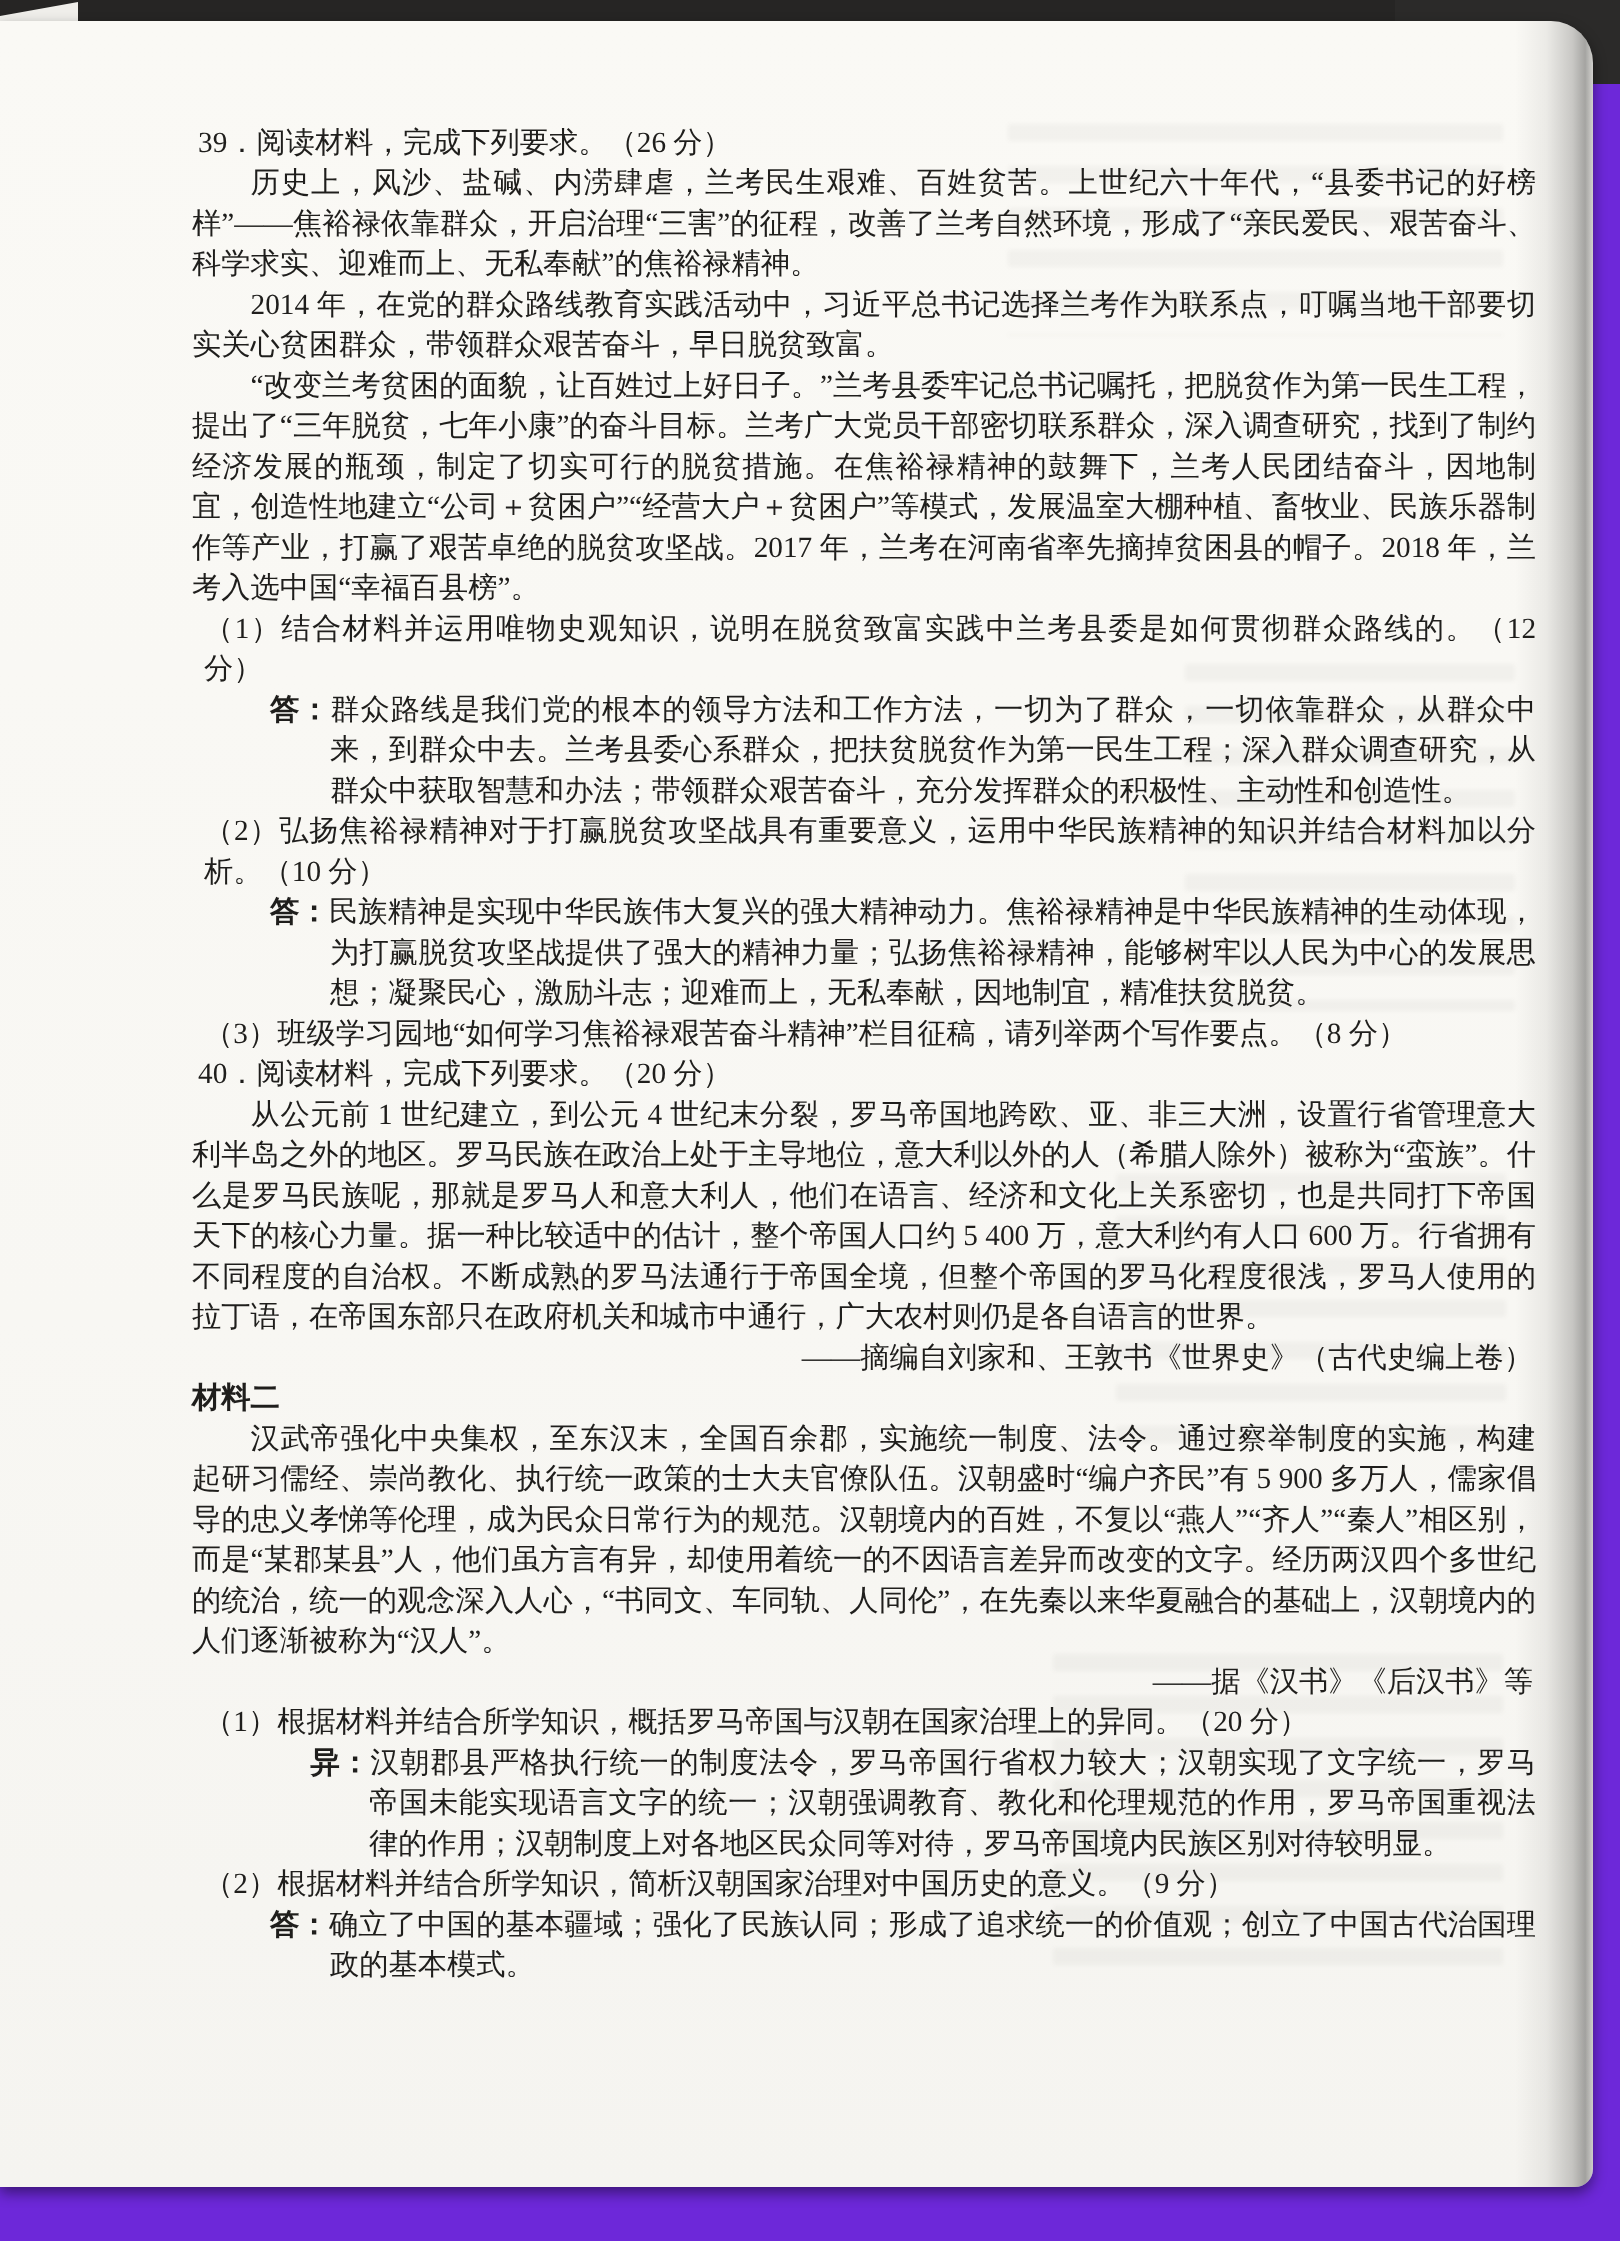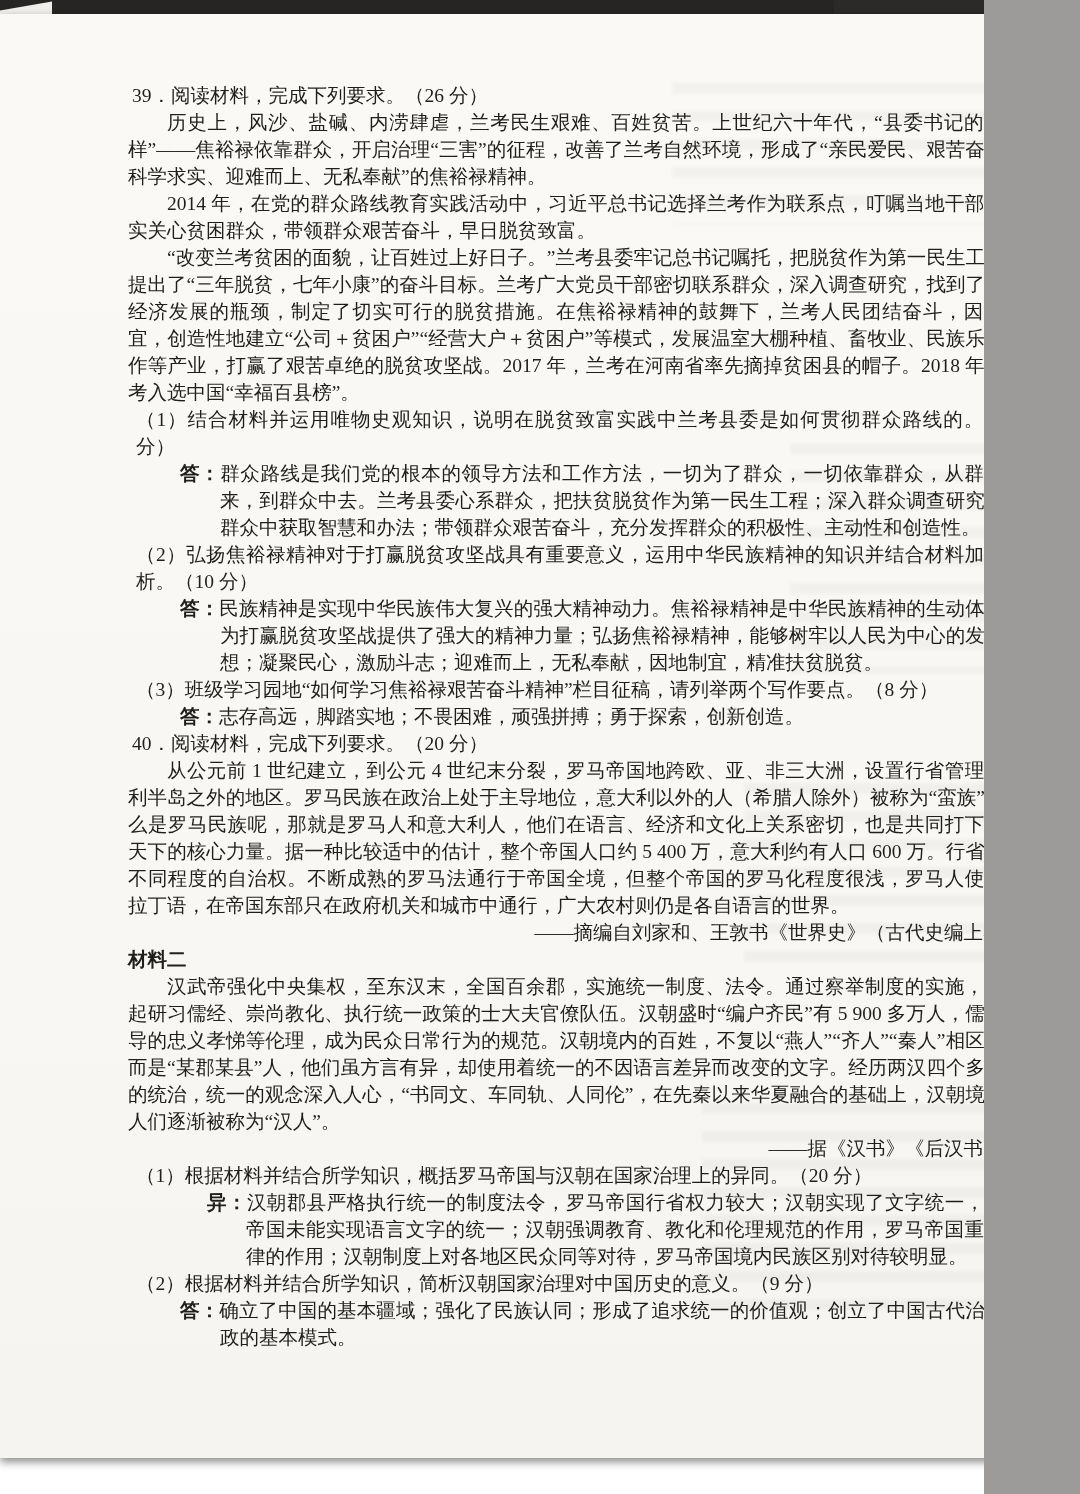--- a/index.html
+++ b/index.html
@@ -2,22 +2,22 @@
 <html><head>
 <meta charset="utf-8">
 <style>
   html,body { margin:0; padding:0; }
   body {
     width:1080px; height:1494px;
     background:#9c9b99;
     font-family:"Liberation Serif","DejaVu Serif",serif;
   }
   .scan {
-    position:relative; width:984px; height:1494px;
-    background:#ffffff; overflow:hidden;
+    position:relative; width:1080px; height:1494px;
+    background:#6d28d9; overflow:hidden;
   }
   
   .top-band {
     position:absolute; top:0; left:0; width:1080px; height:16px;
     background:#262524;
   }
   .top-corner-dark {
     position:absolute; top:0; right:0; width:150px; height:56px;
     background:#2b2a29;
   }
@@ -94,21 +94,20 @@
       <p class="para">2014 年，在党的群众路线教育实践活动中，习近平总书记选择兰考作为联系点，叮嘱当地干部要切实关心贫困群众，带领群众艰苦奋斗，早日脱贫致富。</p>
       <p class="para">“改变兰考贫困的面貌，让百姓过上好日子。”兰考县委牢记总书记嘱托，把脱贫作为第一民生工程，提出了“三年脱贫，七年小康”的奋斗目标。兰考广大党员干部密切联系群众，深入调查研究，找到了制约经济发展的瓶颈，制定了切实可行的脱贫措施。在焦裕禄精神的鼓舞下，兰考人民团结奋斗，因地制宜，创造性地建立“公司＋贫困户”“经营大户＋贫困户”等模式，发展温室大棚种植、畜牧业、民族乐器制作等产业，打赢了艰苦卓绝的脱贫攻坚战。2017 年，兰考在河南省率先摘掉贫困县的帽子。2018 年，兰考入选中国“幸福百县榜”。</p>
 
       <p class="part-q"><span>（1）</span><span>结合材料并运用唯物史观知识，说明在脱贫致富实践中兰考县委是如何贯彻群众路线的。（12 分）</span></p>
       <p class="answer"><span class="albl">答：</span><span>群众路线是我们党的根本的领导方法和工作方法，一切为了群众，一切依靠群众，从群众中来，到群众中去。兰考县委心系群众，把扶贫脱贫作为第一民生工程；深入群众调查研究，从群众中获取智慧和办法；带领群众艰苦奋斗，充分发挥群众的积极性、主动性和创造性。</span></p>
 
       <p class="part-q"><span>（2）</span><span>弘扬焦裕禄精神对于打赢脱贫攻坚战具有重要意义，运用中华民族精神的知识并结合材料加以分析。（10 分）</span></p>
       <p class="answer"><span class="albl">答：</span><span>民族精神是实现中华民族伟大复兴的强大精神动力。焦裕禄精神是中华民族精神的生动体现，为打赢脱贫攻坚战提供了强大的精神力量；弘扬焦裕禄精神，能够树牢以人民为中心的发展思想；凝聚民心，激励斗志；迎难而上，无私奉献，因地制宜，精准扶贫脱贫。</span></p>
 
       <p class="part-q"><span>（3）</span><span>班级学习园地“如何学习焦裕禄艰苦奋斗精神”栏目征稿，请列举两个写作要点。（8 分）</span></p>
-      <p class="answer"><span class="albl">答：</span><span>志存高远，脚踏实地；不畏困难，顽强拼搏；勇于探索，创新创造。</span></p>
 
       <p class="q-heading">40．阅读材料，完成下列要求。（20 分）</p>
 
       <p class="para">从公元前 1 世纪建立，到公元 4 世纪末分裂，罗马帝国地跨欧、亚、非三大洲，设置行省管理意大利半岛之外的地区。罗马民族在政治上处于主导地位，意大利以外的人（希腊人除外）被称为“蛮族”。什么是罗马民族呢，那就是罗马人和意大利人，他们在语言、经济和文化上关系密切，也是共同打下帝国天下的核心力量。据一种比较适中的估计，整个帝国人口约 5 400 万，意大利约有人口 600 万。行省拥有不同程度的自治权。不断成熟的罗马法通行于帝国全境，但整个帝国的罗马化程度很浅，罗马人使用的拉丁语，在帝国东部只在政府机关和城市中通行，广大农村则仍是各自语言的世界。</p>
       <p class="source">——摘编自刘家和、王敦书《世界史》（古代史编上卷）</p>
 
       <p class="material-label">材料二</p>
       <p class="para">汉武帝强化中央集权，至东汉末，全国百余郡，实施统一制度、法令。通过察举制度的实施，构建起研习儒经、崇尚教化、执行统一政策的士大夫官僚队伍。汉朝盛时“编户齐民”有 5 900 多万人，儒家倡导的忠义孝悌等伦理，成为民众日常行为的规范。汉朝境内的百姓，不复以“燕人”“齐人”“秦人”相区别，而是“某郡某县”人，他们虽方言有异，却使用着统一的不因语言差异而改变的文字。经历两汉四个多世纪的统治，统一的观念深入人心，“书同文、车同轨、人同伦”，在先秦以来华夏融合的基础上，汉朝境内的人们逐渐被称为“汉人”。</p>
       <p class="source">——据《汉书》《后汉书》等</p>
 

